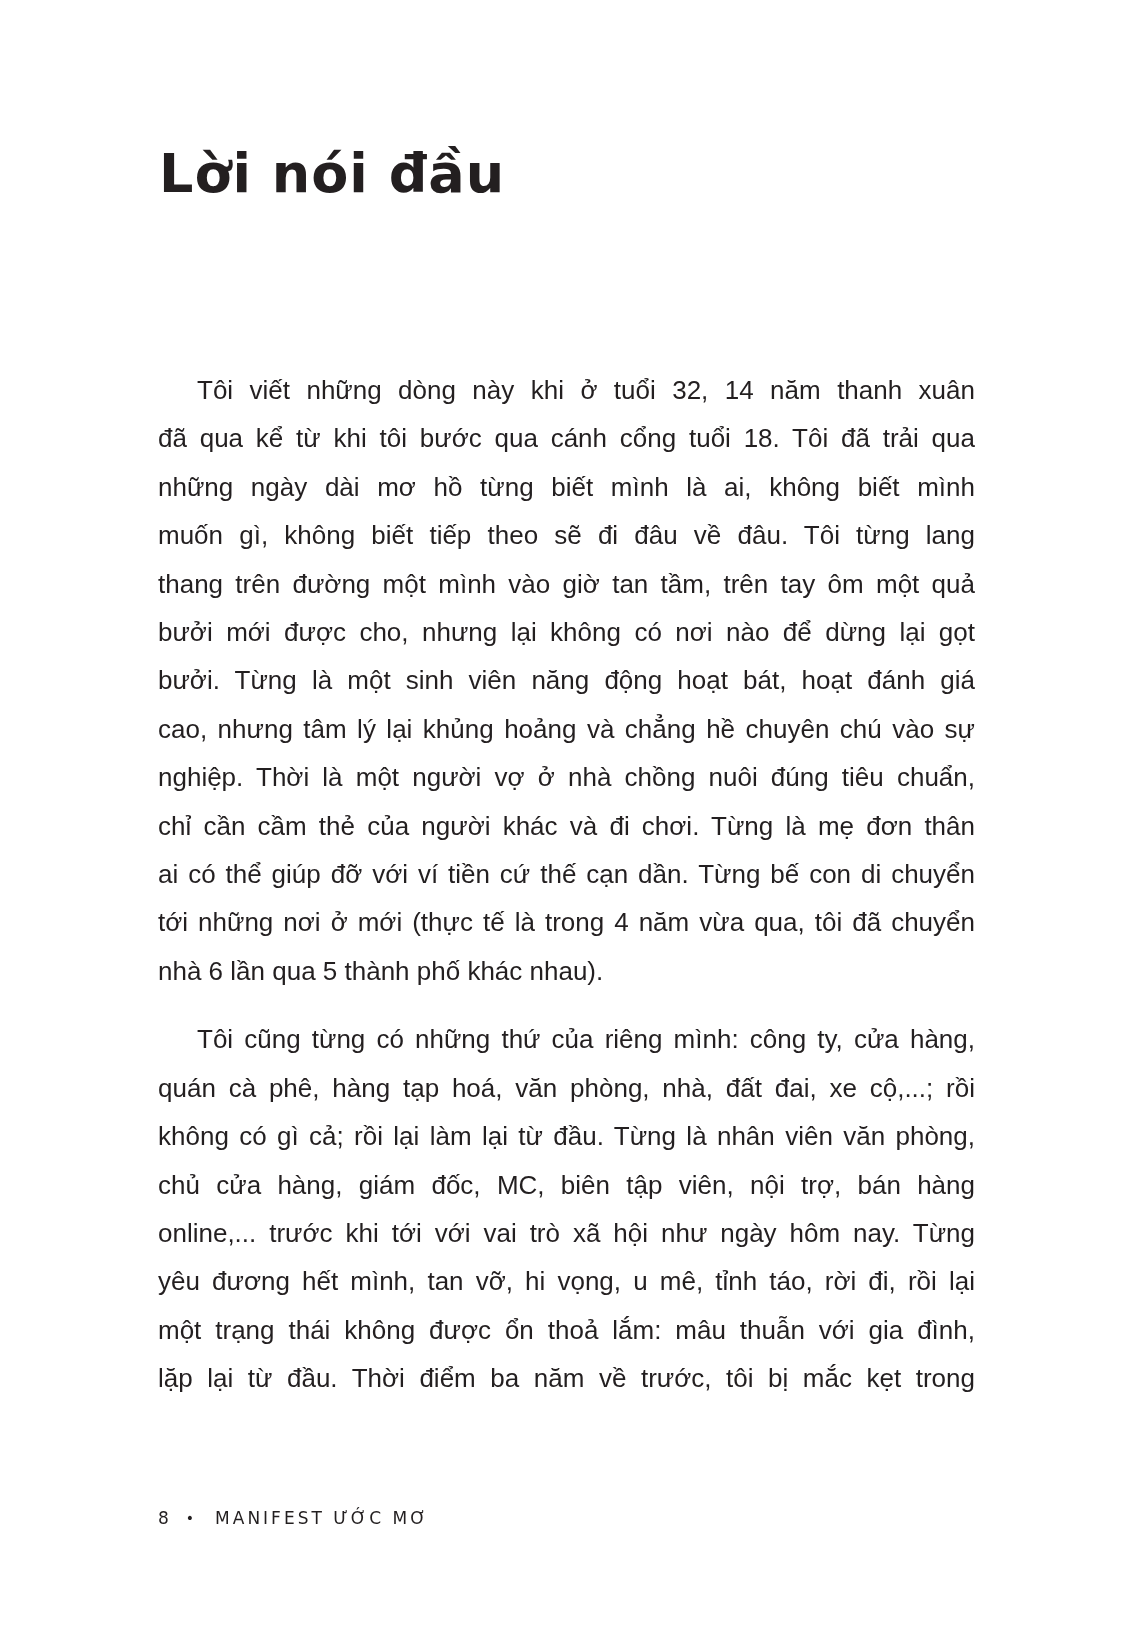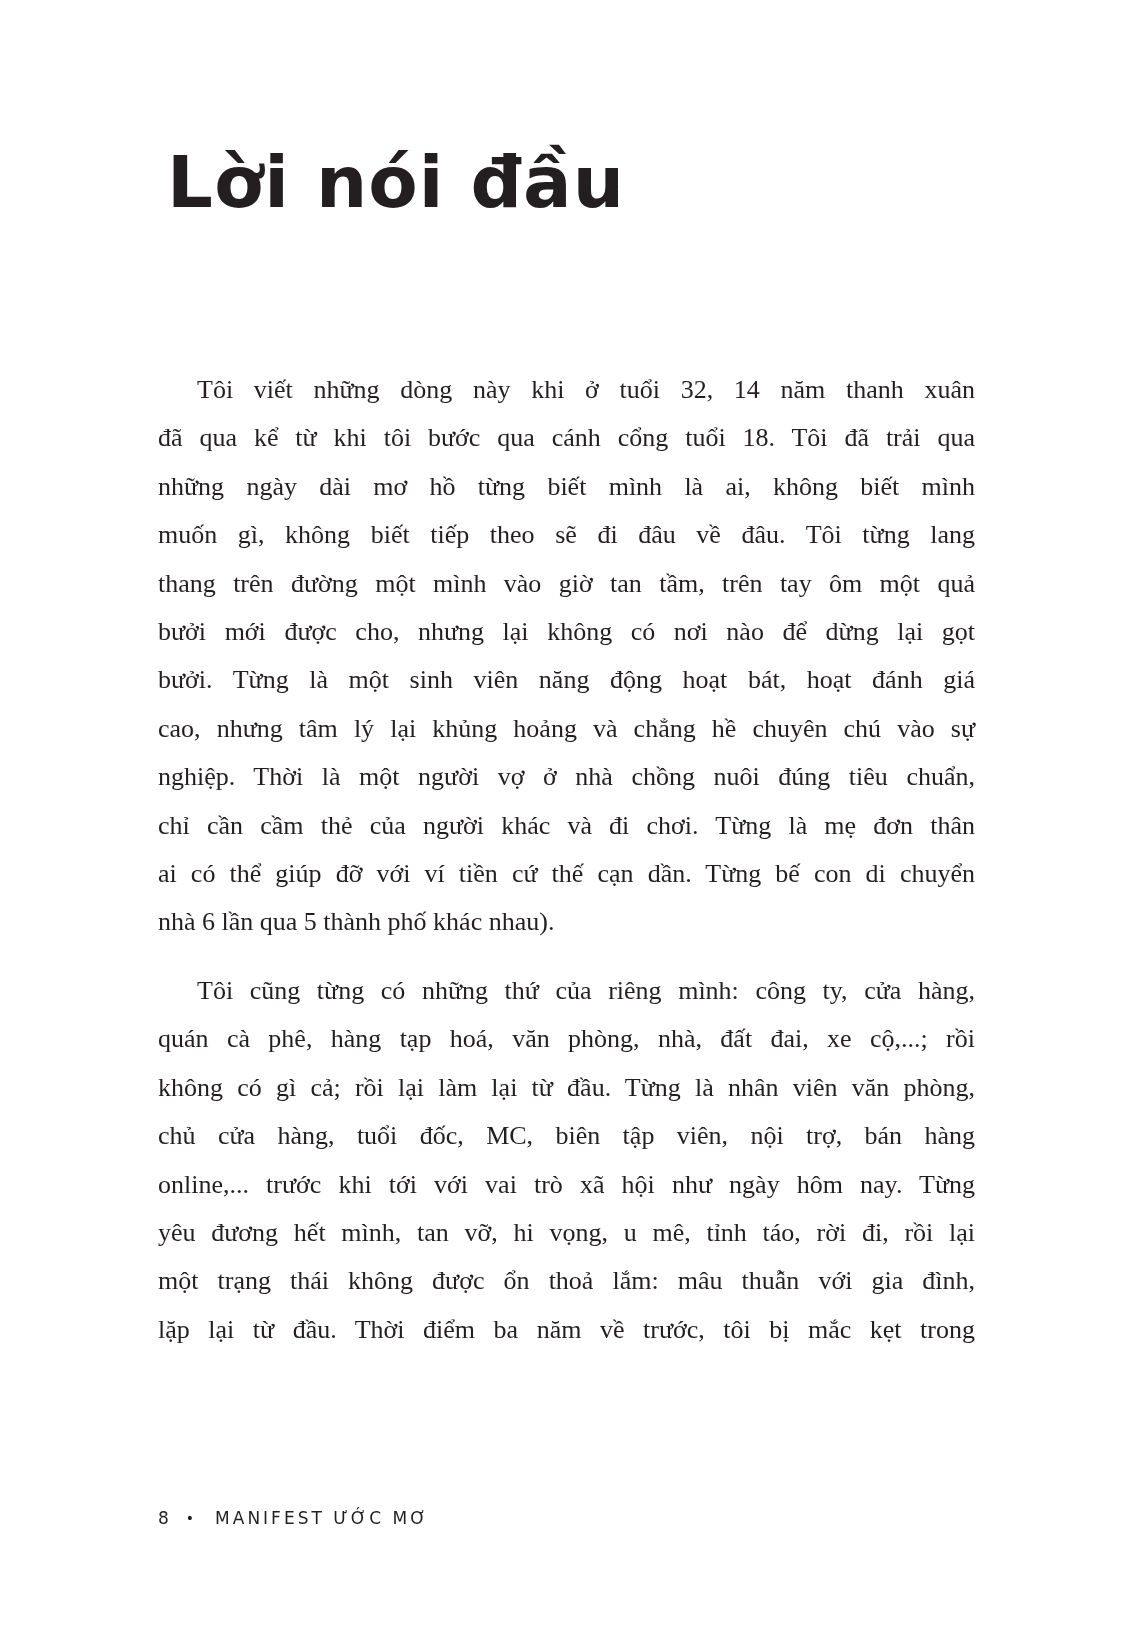--- a/index.html
+++ b/index.html
@@ -11,34 +11,34 @@
       width: 1126px;
       height: 1646px;
       position: relative;
       overflow: hidden;
       color: #231f20;
     }
     .page-title {
       position: absolute;
       left: 155px;
       top: 135px;
-      margin: 12px;
+      margin: 4px;
       font-family: "DejaVu Sans", sans-serif;
       font-weight: bold;
-      font-size: 72px;
+      font-size: 54px;
       letter-spacing: 1px;
       line-height: 70px;
       color: #231f20;
     }
     .body-text {
       position: absolute;
       left: 158px;
       top: 366px;
       width: 817px;
-      font-family: Liberation Serif, serif;
+      font-family: Liberation Sans, sans-serif;
       font-size: 26px;
       line-height: 48.4px;
       color: #231f20;
     }
     .line {
       display: block;
       text-align: justify;
       text-align-last: justify;
       white-space: nowrap;
       overflow: visible;
@@ -79,27 +79,28 @@
     <span class="line">đã qua kể từ khi tôi bước qua cánh cổng tuổi 18. Tôi đã trải qua</span>
     <span class="line">những ngày dài mơ hồ từng biết mình là ai, không biết mình</span>
     <span class="line">muốn gì, không biết tiếp theo sẽ đi đâu về đâu. Tôi từng lang</span>
     <span class="line">thang trên đường một mình vào giờ tan tầm, trên tay ôm một quả</span>
     <span class="line">bưởi mới được cho, nhưng lại không có nơi nào để dừng lại gọt</span>
     <span class="line">bưởi. Từng là một sinh viên năng động hoạt bát, hoạt đánh giá</span>
     <span class="line">cao, nhưng tâm lý lại khủng hoảng và chẳng hề chuyên chú vào sự</span>
     <span class="line">nghiệp. Thời là một người vợ ở nhà chồng nuôi đúng tiêu chuẩn,</span>
     <span class="line">chỉ cần cầm thẻ của người khác và đi chơi. Từng là mẹ đơn thân</span>
     <span class="line">ai có thể giúp đỡ với ví tiền cứ thế cạn dần. Từng bế con di chuyển</span>
+    <span class="line">tới những nơi ở mới (thực tế là trong 4 năm vừa qua, tôi đã chuyển</span>
     <span class="line last">nhà 6 lần qua 5 thành phố khác nhau).</span>
   </div>
   <div class="para">
     <span class="line indent">Tôi cũng từng có những thứ của riêng mình: công ty, cửa hàng,</span>
     <span class="line">quán cà phê, hàng tạp hoá, văn phòng, nhà, đất đai, xe cộ,...; rồi</span>
     <span class="line">không có gì cả; rồi lại làm lại từ đầu. Từng là nhân viên văn phòng,</span>
-    <span class="line">chủ cửa hàng, tuổi đốc, MC, biên tập viên, nội trợ, bán hàng</span>
+    <span class="line">chủ cửa hàng, giám đốc, MC, biên tập viên, nội trợ, bán hàng</span>
     <span class="line">online,... trước khi tới với vai trò xã hội như ngày hôm nay. Từng</span>
     <span class="line">yêu đương hết mình, tan vỡ, hi vọng, u mê, tỉnh táo, rời đi, rồi lại</span>
     <span class="line">một trạng thái không được ổn thoả lắm: mâu thuẫn với gia đình,</span>
     <span class="line">lặp lại từ đầu. Thời điểm ba năm về trước, tôi bị mắc kẹt trong</span>
   </div>
 </div>
 
 <div class="footer">
   <span>8</span>
   <span class="bullet">•</span>

